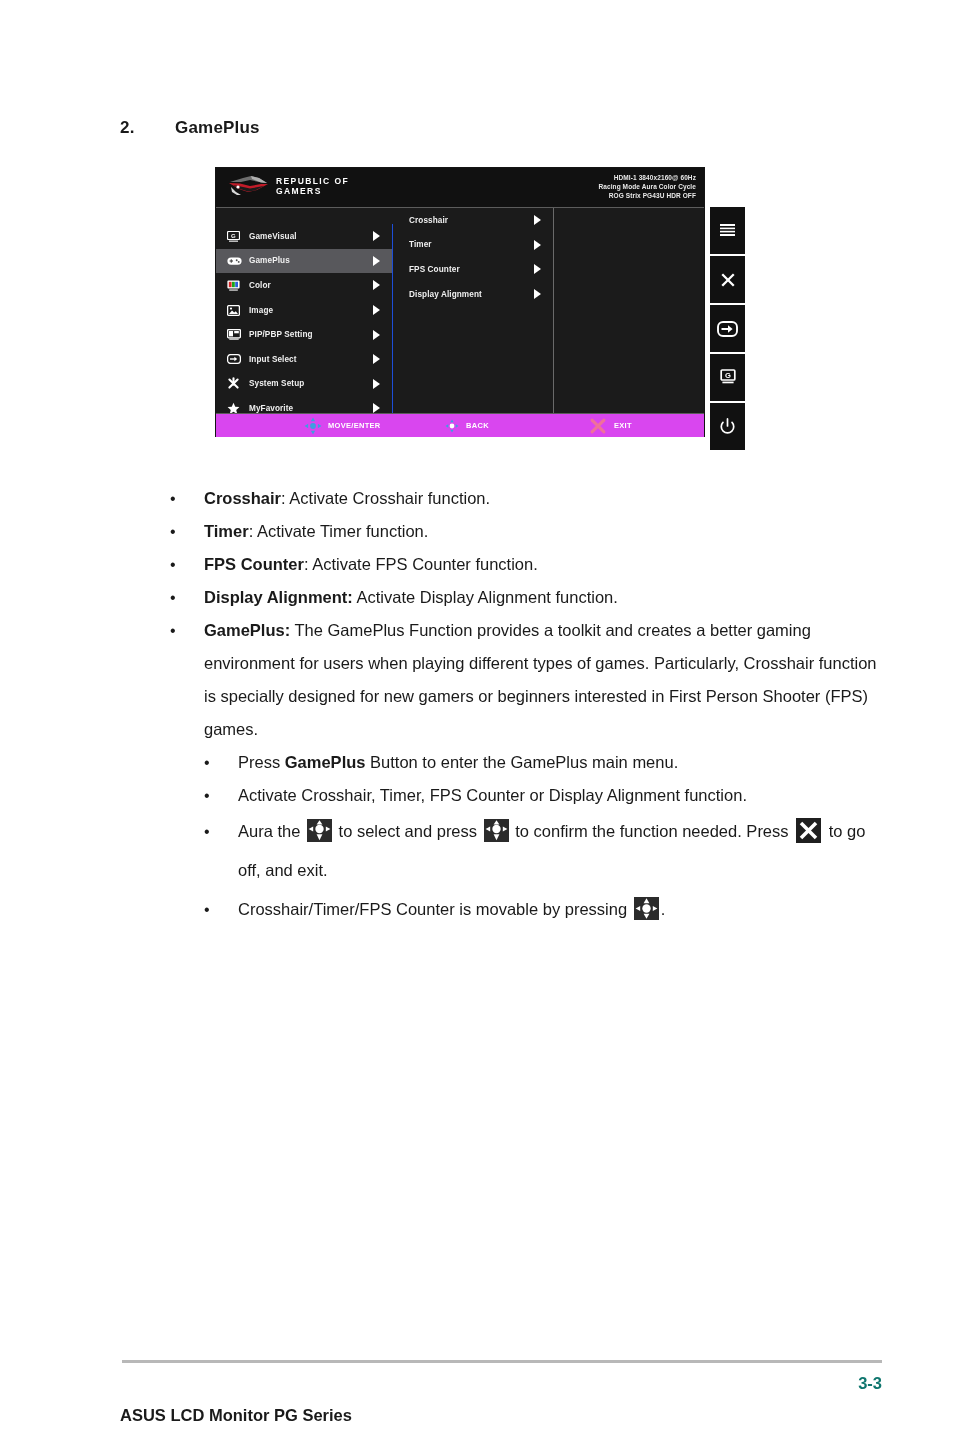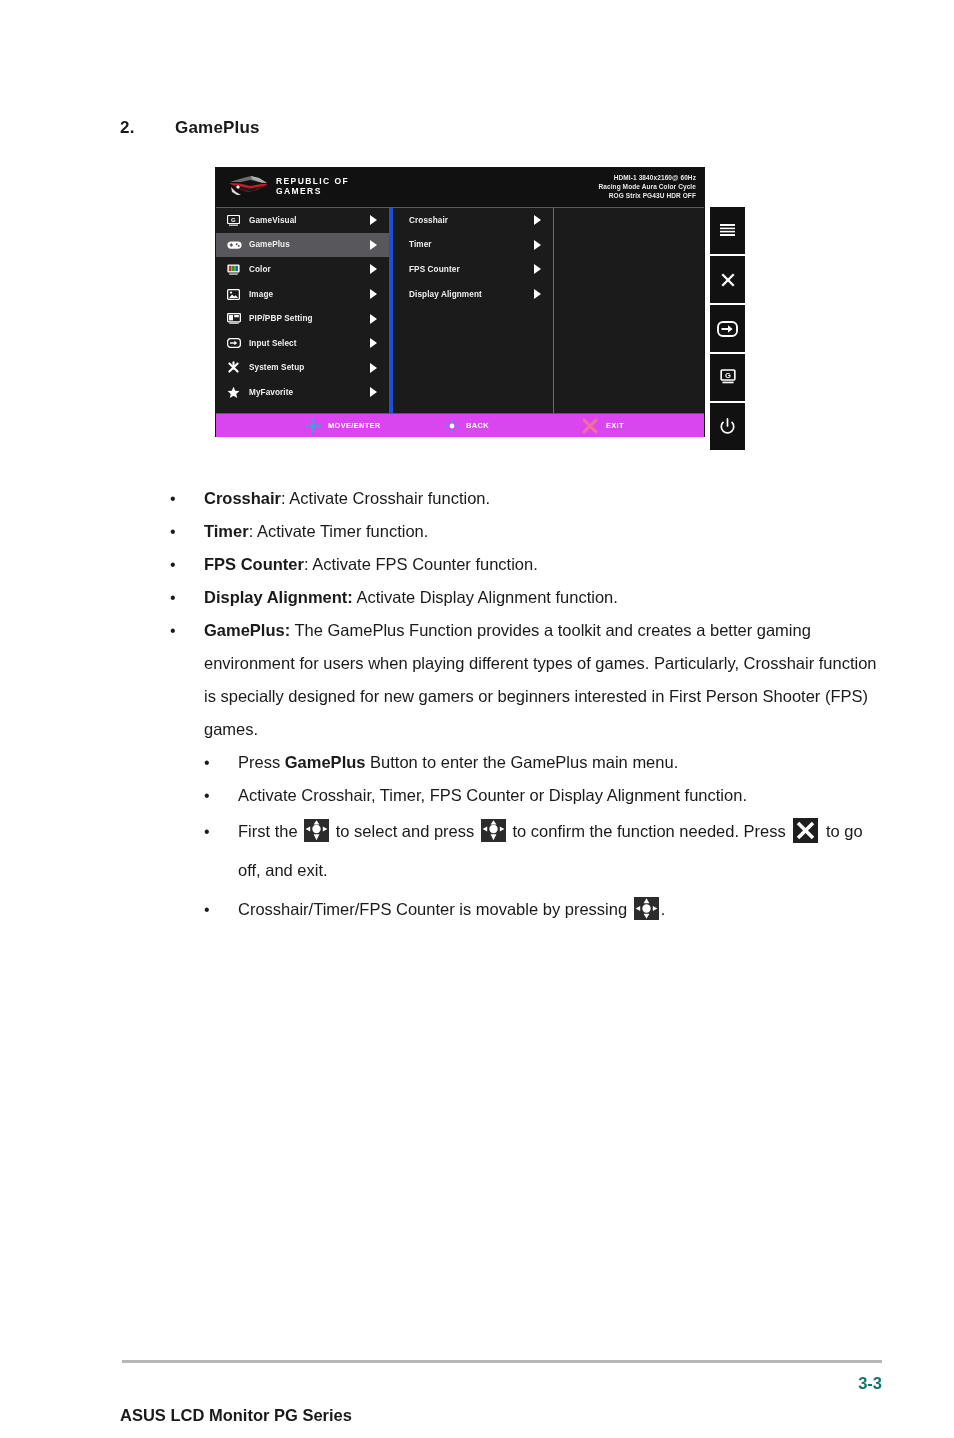--- a/index.html
+++ b/index.html
@@ -81,23 +81,23 @@
     letter-spacing: .1px;
   }
 
   
   .osd-body {
     position: relative;
     height: 205px;
   }
   .col-l {
     position: absolute;
-    left: 0; top: 0;
+    left: 0; top: 16px;
     width: 177px; height: 205px;
-    border-right: 4px solid #1d4ed8;
+    border-right: 1px solid #1d4ed8;
     box-sizing: border-box;
   }
   .col-m {
     position: absolute;
     left: 177px; top: 0;
     width: 161px; height: 205px;
     border-right: 1px solid #6a6a6a;
     box-sizing: border-box;
   }
   .col-r {
@@ -148,21 +148,21 @@
     color: #ffffff;
   }
   .hint {
     display: flex;
     align-items: center;
     gap: 6px;
     position: absolute;
   }
   .hint.h1 { left: 88px; }
   .hint.h2 { left: 228px; }
-  .hint.h3 { left: 364px; }
+  .hint.h3 { left: 372px; }
 
   
   .joy { width: 18px; height: 18px; display: block; }
   .joyw { width: 16px; height: 14px; display: block; }
 
   
   .xpink { width: 20px; height: 18px; display: block; }
 
   
   .btn-col {
@@ -536,21 +536,21 @@
     <span>Press </span><span class="b">GamePlus</span><span> Button to enter the GamePlus main menu.</span>
   </div>
 
   <div class="bul lvl2">
     <span class="dot">•</span>
     <span>Activate Crosshair, Timer, FPS Counter or Display Alignment function.</span>
   </div>
 
   <div class="bul lvl2 wide-line">
     <span class="dot">•</span>
-    <span>First the </span><span class="ikey">
+    <span>Aura the </span><span class="ikey">
       <svg width="25" height="23" viewBox="0 0 25 23">
         <rect width="25" height="23" fill="#2b2b2b"></rect>
         <circle cx="12.5" cy="10" r="4.2" fill="#ffffff"></circle>
         <path d="M12.5 1.2 L15.4 5.6 L9.6 5.6 Z" fill="#ffffff"></path>
         <path d="M12.5 21.2 L15.4 15.2 L9.6 15.2 Z" fill="#ffffff"></path>
         <path d="M1.6 10 L6.2 7.4 L6.2 12.6 Z" fill="#ffffff"></path>
         <path d="M23.4 10 L18.8 7.4 L18.8 12.6 Z" fill="#ffffff"></path>
       </svg>
     </span><span> to select and press </span><span class="ikey">
       <svg width="25" height="23" viewBox="0 0 25 23">

